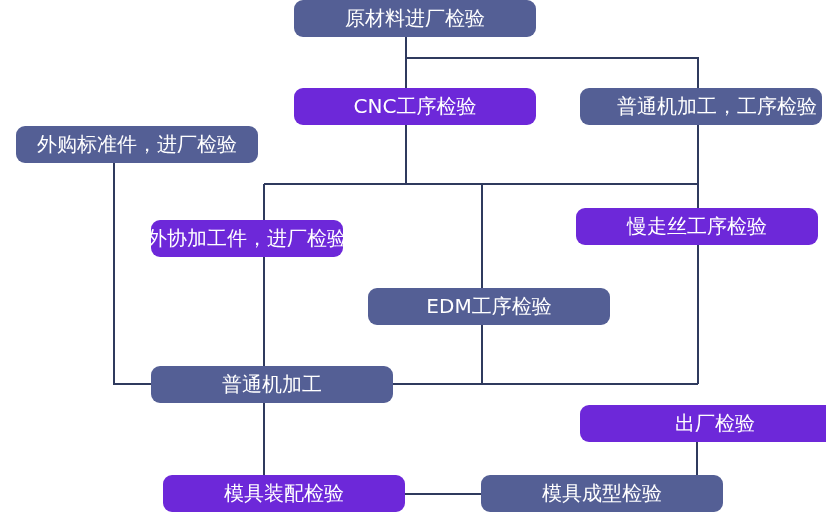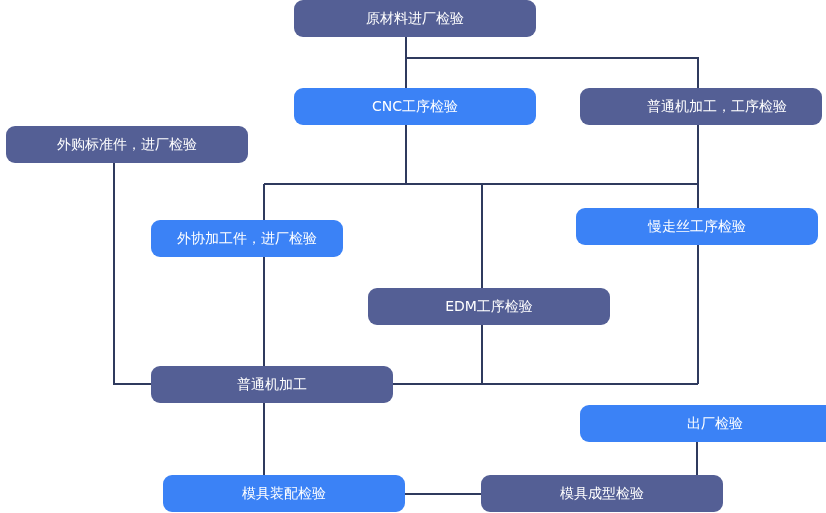--- a/index.html
+++ b/index.html
@@ -1,23 +1,23 @@
 <!DOCTYPE html>
 <html><head>
 <meta charset="utf-8">
 <style>
   html, body { margin: 0; padding: 0; background: #ffffff; }
   body { width: 826px; height: 513px; position: relative; overflow: hidden;
          font-family: "DejaVu Sans", "Liberation Sans", sans-serif; }
   #lines { position: absolute; left: 0; top: 0; width: 826px; height: 513px; }
-  .node { position: absolute; border-radius: 9px; color: #ffffff; font-size: 14px;
+  .node { position: absolute; border-radius: 9px; color: #ffffff; font-size: 20px;
           display: flex; align-items: center; justify-content: center; box-sizing: border-box;
           white-space: nowrap; }
   .dark { background: #545f95; }
-  .pink { background: #3b82f6; }
+  .pink { background: #6d28d9; }
 </style>
 </head>
 <body>
 
 <svg id="lines" xmlns="http://www.w3.org/2000/svg" width="826" height="513">
   <g stroke="#2f3a5e" stroke-width="2" fill="none">
     <polyline points="406,37 406,58 698,58 698,88"></polyline>
     <line x1="406" y1="58" x2="406" y2="88"></line>
     <line x1="406" y1="125" x2="406" y2="184"></line>
     <line x1="264" y1="184" x2="698" y2="184"></line>
@@ -40,21 +40,21 @@
 </div>
 
 <div class="node pink" style="left:294px; top:88px; width:242px; height:37px;">
   <span>CNC工序检验</span>
 </div>
 
 <div class="node dark" style="left:580px; top:88px; width:242px; height:37px;padding-left:32px;">
   <span>普通机加工，工序检验</span>
 </div>
 
-<div class="node dark" style="left:6px; top:126px; width:242px; height:37px;">
+<div class="node dark" style="left:16px; top:126px; width:242px; height:37px;">
   <span>外购标准件，进厂检验</span>
 </div>
 
 <div class="node pink" style="left:151px; top:220px; width:192px; height:37px;">
   <span>外协加工件，进厂检验</span>
 </div>
 
 <div class="node pink" style="left:576px; top:208px; width:242px; height:37px;">
   <span>慢走丝工序检验</span>
 </div>

